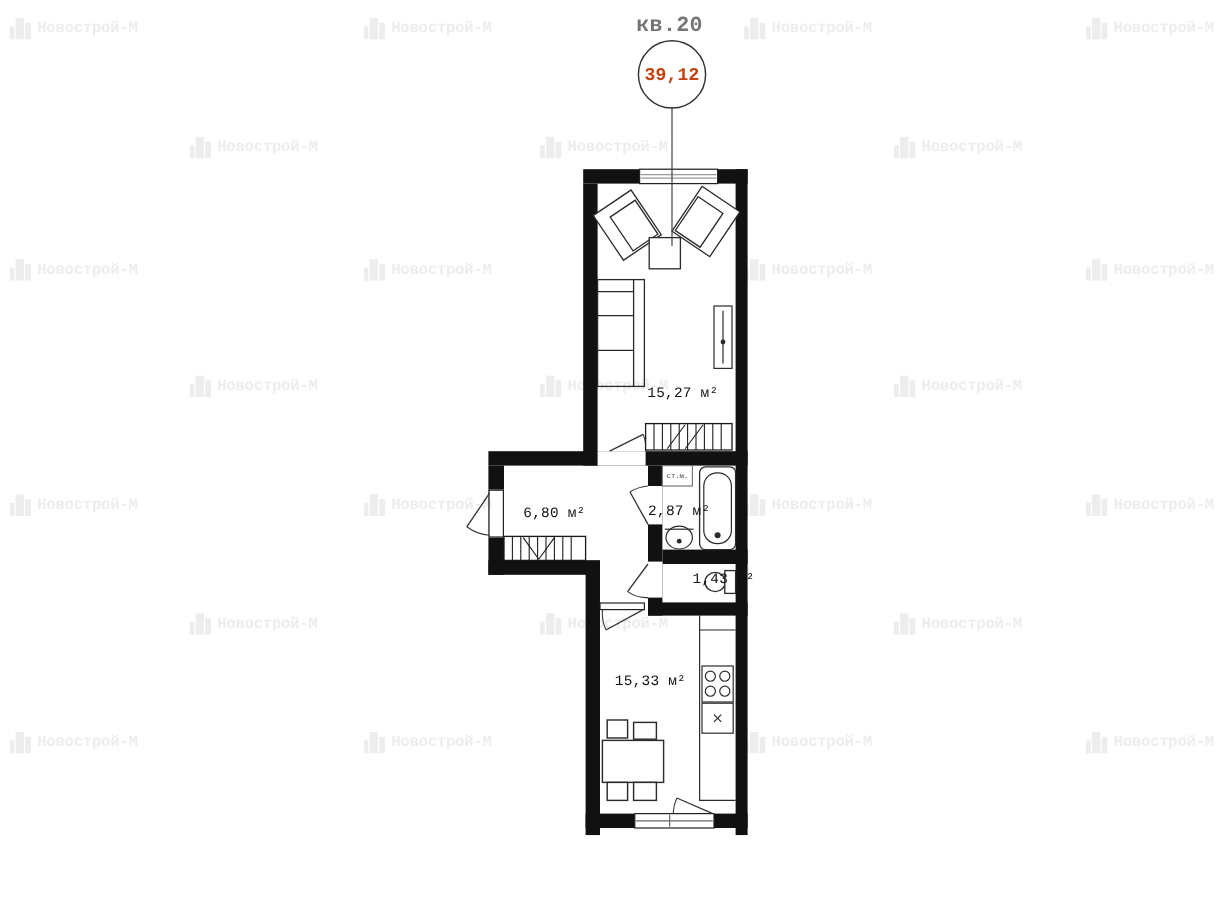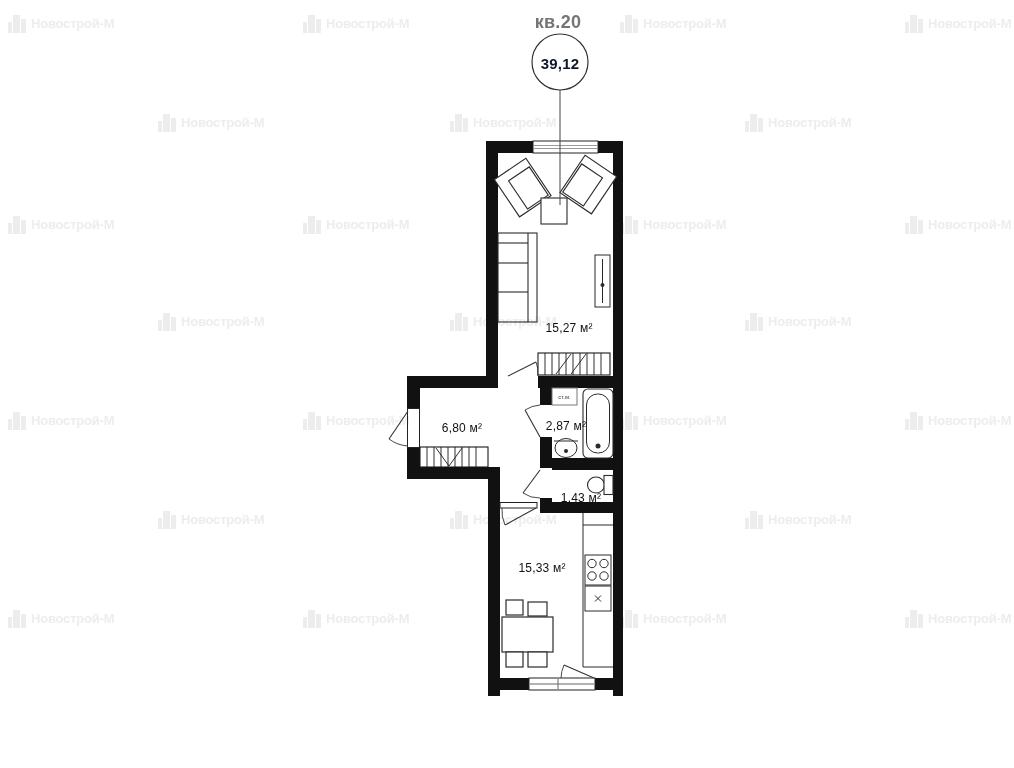--- a/index.html
+++ b/index.html
@@ -1,26 +1,26 @@
 <!DOCTYPE html>
 <html><head>
 <meta charset="utf-8">
 <style>
   html,body{margin:0;padding:0;background:#ffffff;}
   .stage{
     position:relative;width:1014px;height:696px;background:#fff;overflow:hidden;
-    font-family:Liberation Sans, sans-serif;
+    font-family:Liberation Mono, monospace;
   }
   .plan-svg{position:absolute;left:0;top:0;z-index:1;}
   .lbl{
     position:absolute;z-index:2;transform:translate(-50%,-50%);
     color:#111;font-size:12px;letter-spacing:.2px;white-space:nowrap;
   }
   .lbl-kv{font-size:18px;font-weight:bold;color:#757575;letter-spacing:.3px;}
-  .lbl-total{font-size:15px;font-weight:bold;color:#0f172a;}
+  .lbl-total{font-size:15px;font-weight:bold;color:#c2410c;}
   .lbl-stm{font-size:6px;color:#444;letter-spacing:0;}
   .wm{
     position:absolute;z-index:3;display:flex;align-items:flex-start;gap:5px;
     mix-blend-mode:multiply;pointer-events:none;white-space:nowrap;
     font-weight:bold;font-size:13px;letter-spacing:-.2px;
   }
   .wm .wm-text{margin-top:4px;}
 </style>
 </head>
 <body>
@@ -208,21 +208,21 @@
   <div class="lbl lbl-kv" style="left:558px;top:22px;">кв.20</div>
 
   <div class="lbl lbl-total" style="left:560px;top:63px;">39,12</div>
 
   <div class="lbl" style="left:569px;top:328px;">15,27 м²</div>
 
   <div class="lbl" style="left:462px;top:428px;">6,80 м²</div>
 
   <div class="lbl" style="left:566px;top:426px;text-align:center;">2,87 м²</div>
 
-  <div class="lbl" style="left:581px;top:483px;margin-top:15px;">1,43 м²</div>
+  <div class="lbl" style="left:603px;top:483px;">1,43 м²</div>
 
   <div class="lbl" style="left:542px;top:568px;">15,33 м²</div>
 
   <div class="lbl" style="left:563px;top:714px;">3,56 м²</div>
 
   <div class="lbl lbl-stm" style="left:564.5px;top:396.5px;">ст.м.</div>
 
   <div id="wm-layer">
       <div class="wm" style="left: 8px; top: 12px; color: rgb(237, 237, 237);">
         <svg width="18" height="21" viewBox="0 0 18 21" fill="currentColor">

